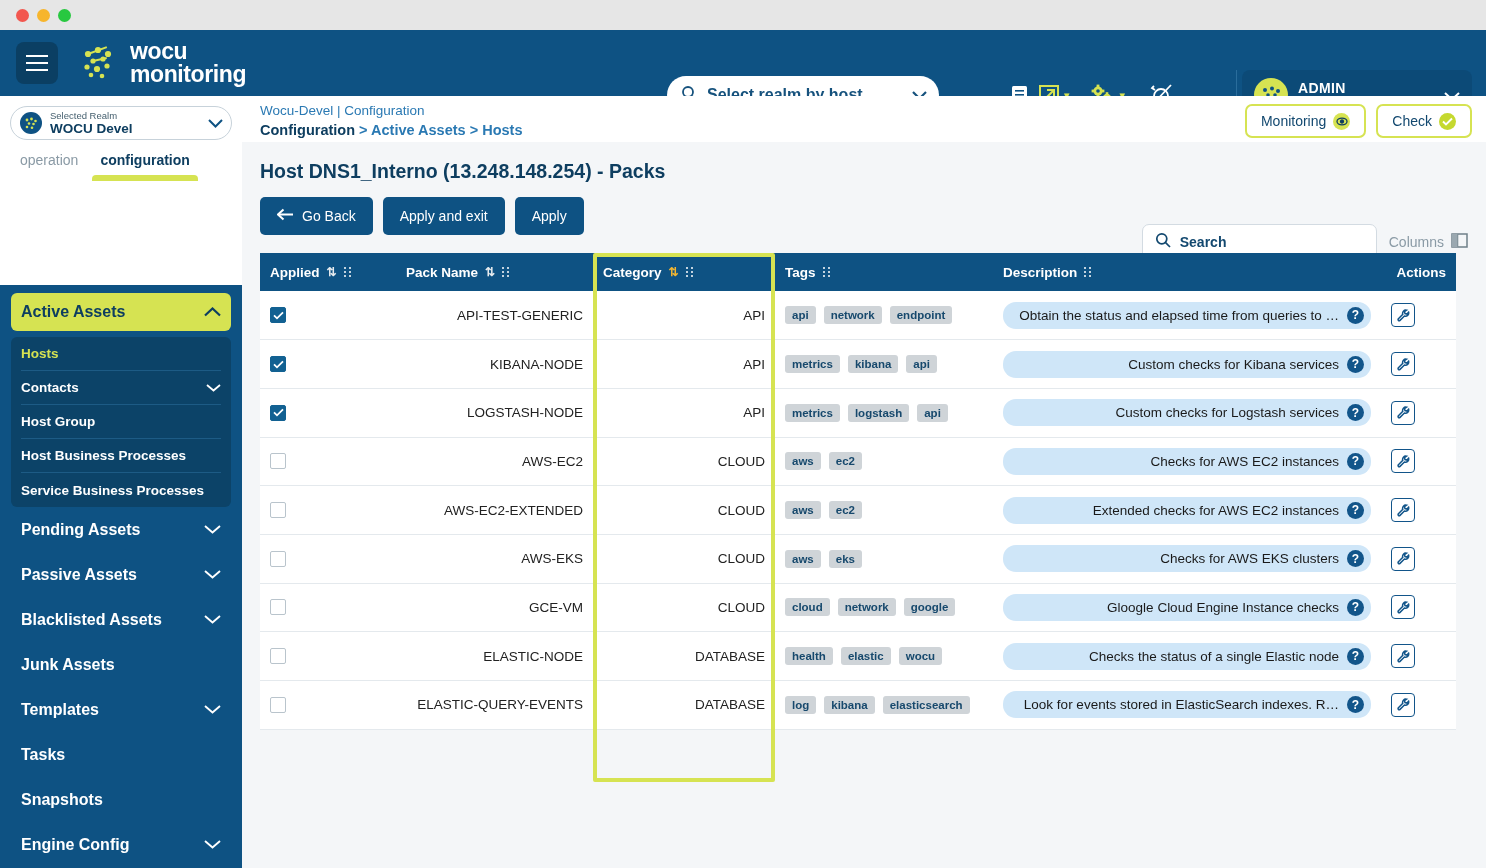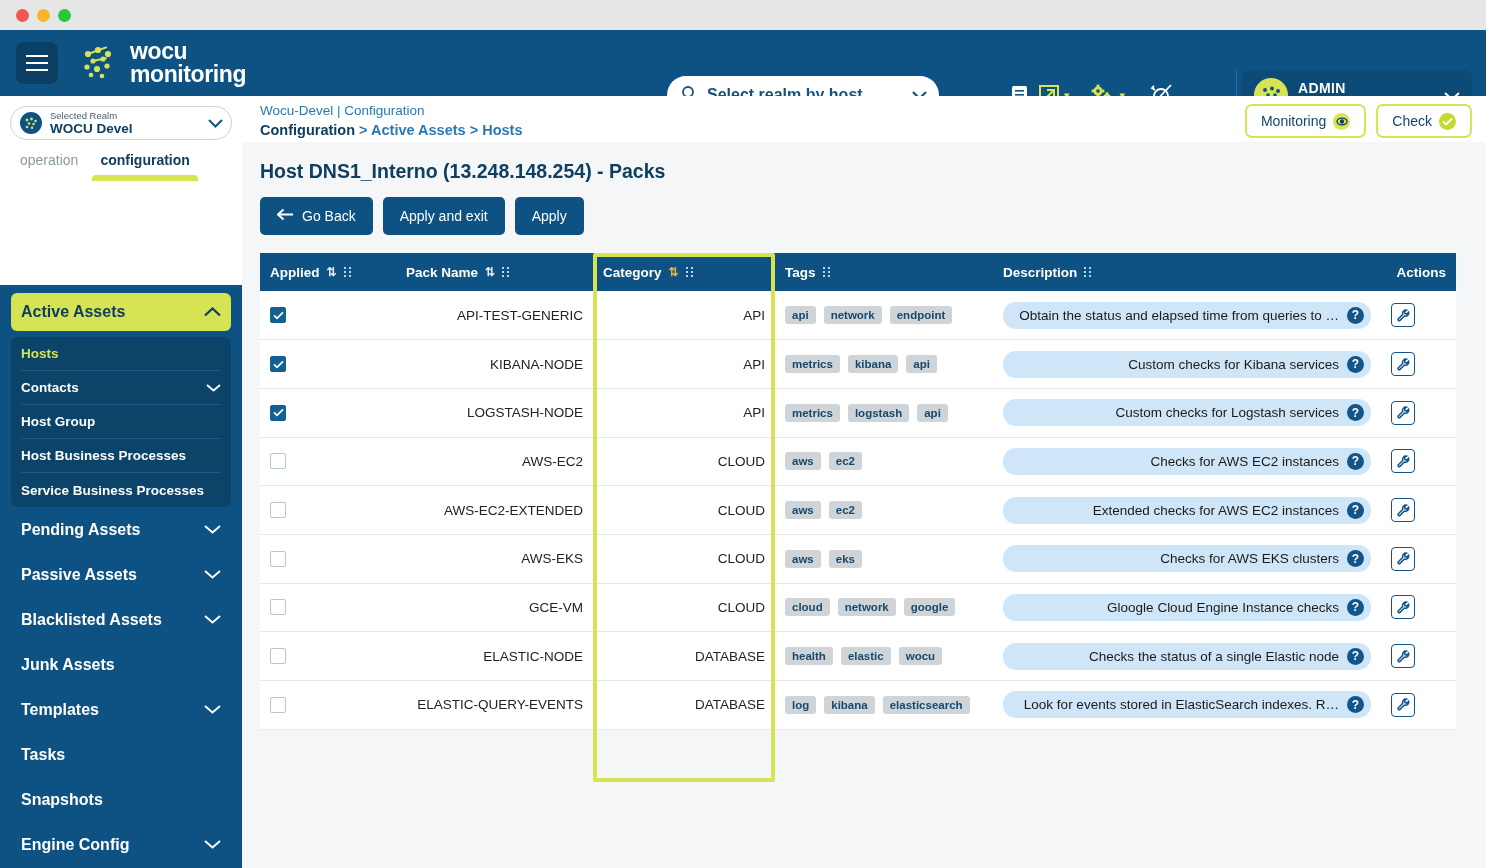--- a/index.html
+++ b/index.html
@@ -522,20 +522,41 @@
             <span>Go Back</span>
           </button>
           <button class="btn">
             <span>Apply and exit</span>
           </button>
           <button class="btn">
             <span>Apply</span>
           </button>
         </div>
 
+        <div class="searchrow">
+          <div class="searchbox">
+            <span>
+              <svg width="16" height="16" viewBox="0 0 16 16" fill="none" stroke="#12486f" stroke-width="1.7">
+                <circle cx="6.8" cy="6.8" r="5"></circle>
+                  <line x1="10.6" y1="10.6" x2="15" y2="15"></line>
+              </svg>
+            </span>
+            <span class="ph">Search</span>
+          </div>
+          <div class="columns-lbl">
+            <span>Columns</span>
+            <span>
+              <svg width="17" height="15" viewBox="0 0 17 15" fill="none" stroke="#6f8089" stroke-width="1.5">
+                <rect x="1" y="1" width="15" height="13"></rect>
+                  <line x1="6.5" y1="1" x2="6.5" y2="14"></line>
+                <rect x="1" y="1" width="5.5" height="13" fill="#9aa8b0" stroke="none"></rect>
+              </svg>
+            </span>
+          </div>
+        </div>
 
 
         <div class="tablewrap">
           <div class="cathl"></div>
           <table>
             <colgroup>
               <col style="width:136px">
                 <col style="width:197px">
                 <col style="width:182px">
               <col style="width:218px">

